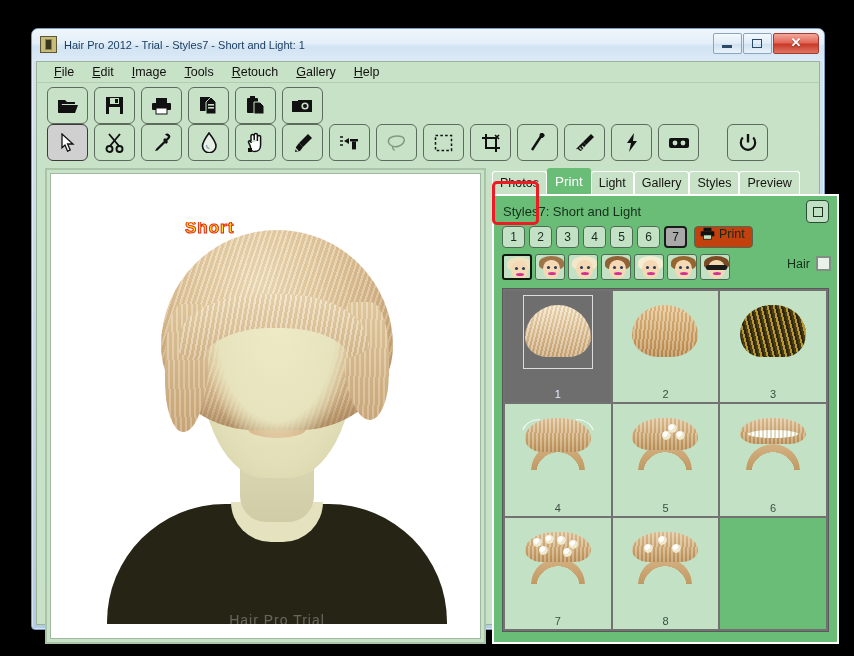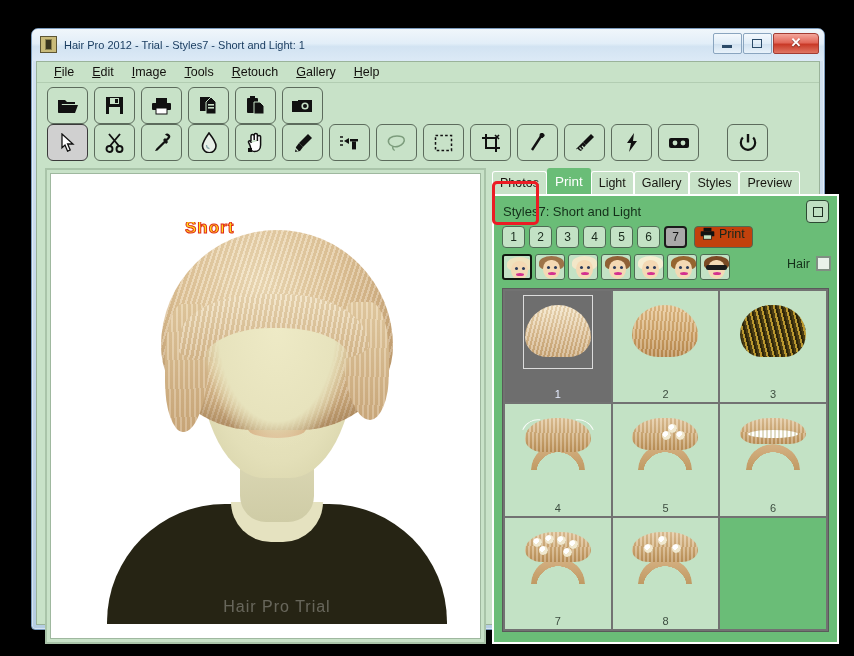--- a/index.html
+++ b/index.html
@@ -99,22 +99,22 @@
   }
   .img-inner{
     position:absolute;left:3px;top:3px;right:3px;bottom:3px;
     background:#fff;border:1px solid #9fb89f;box-sizing:border-box;overflow:hidden;
   }
   .photo{
     position:absolute;left:56px;top:0;width:340px;height:100%;
     background:#fff;overflow:hidden;
   }
   .photo-wm{
-    position:absolute;left:0;bottom:22px;width:100%;text-align:center;
-    font-size:16px;color:rgba(255,255,255,.30);letter-spacing:1px;z-index:6;
+    position:absolute;left:0;bottom:10px;width:100%;text-align:center;
+    font-size:14px;color:rgba(255,255,255,.30);letter-spacing:1px;z-index:6;
   }
 
   
   .neck{position:absolute;left:50%;top:268px;width:74px;height:80px;margin-left:-37px;
         background:linear-gradient(180deg,#ddd9b6 0%,#cfcca6 100%);border-radius:0 0 26px 26px;}
   .shoulders{position:absolute;left:0;top:330px;width:100%;height:120px;
         background:#262414;border-radius:118px 118px 0 0;}
   .shoulders::after{content:"";position:absolute;left:50%;top:-2px;margin-left:-46px;
         width:92px;height:40px;background:#e5e2c0;border-radius:0 0 46px 46px;}
   .face{position:absolute;left:50%;top:92px;width:156px;height:212px;margin-left:-78px;

